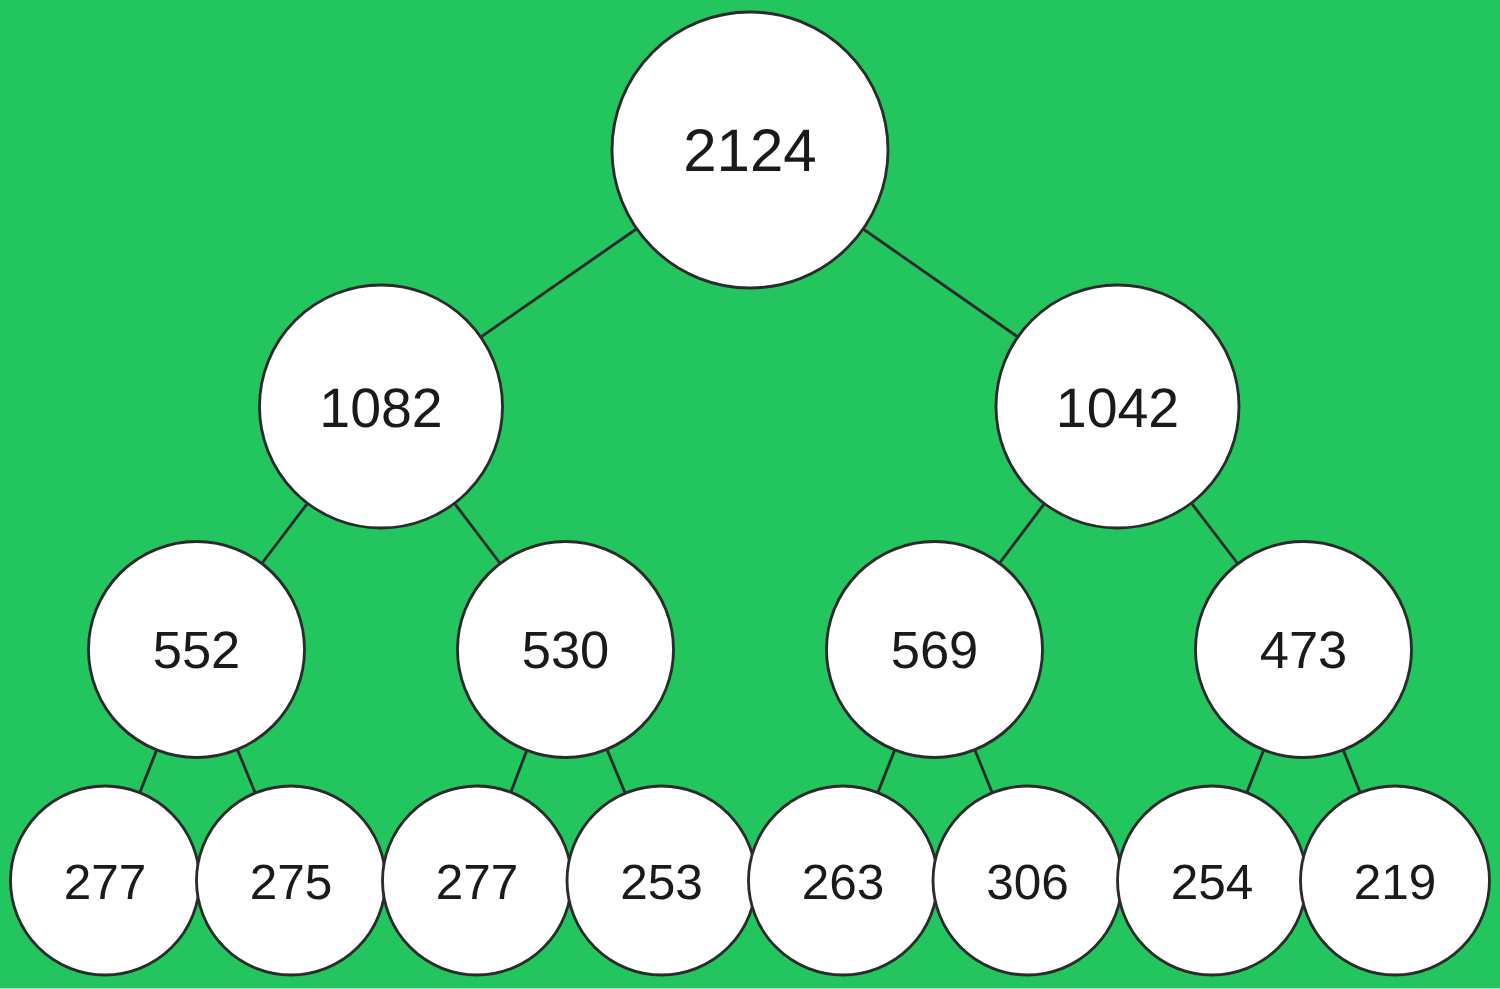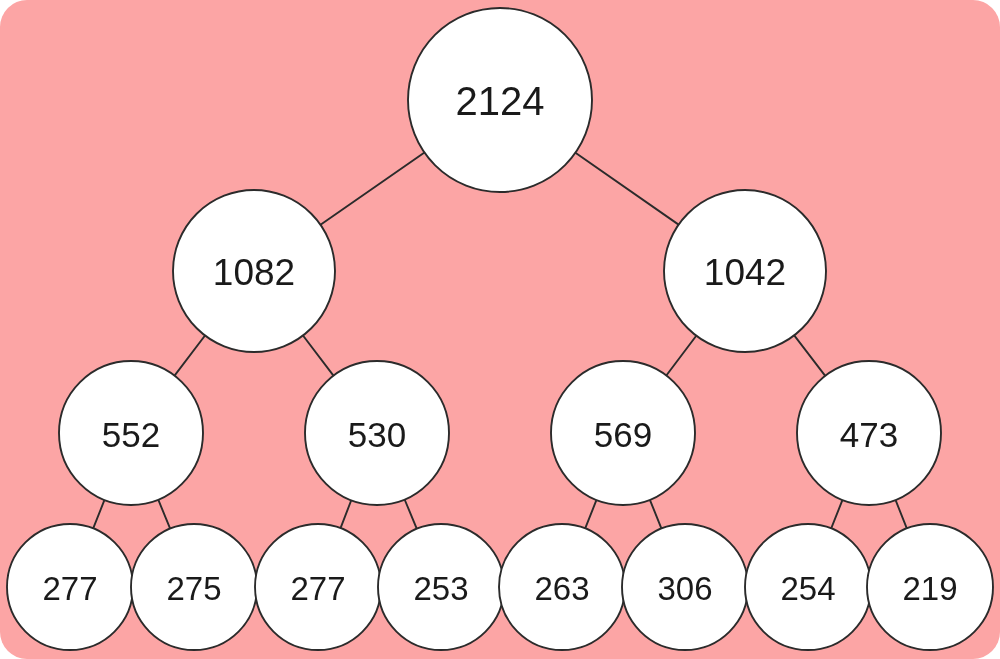--- a/index.html
+++ b/index.html
@@ -8,23 +8,22 @@
     padding: 0;
     background: #ffffff;
   }
   body {
     font-family: "Liberation Sans", sans-serif;
   }
   #canvas {
     position: relative;
     width: 1000px;
     height: 659px;
-    background: #fca5a5;
+    background: #22c55e;
     overflow: hidden;
-    border-radius: 27px;
   }
   #tree-svg {
     position: absolute;
     top: 0;
     left: 0;
     width: 1000px;
     height: 659px;
     display: block;
   }
   .node-circle {

